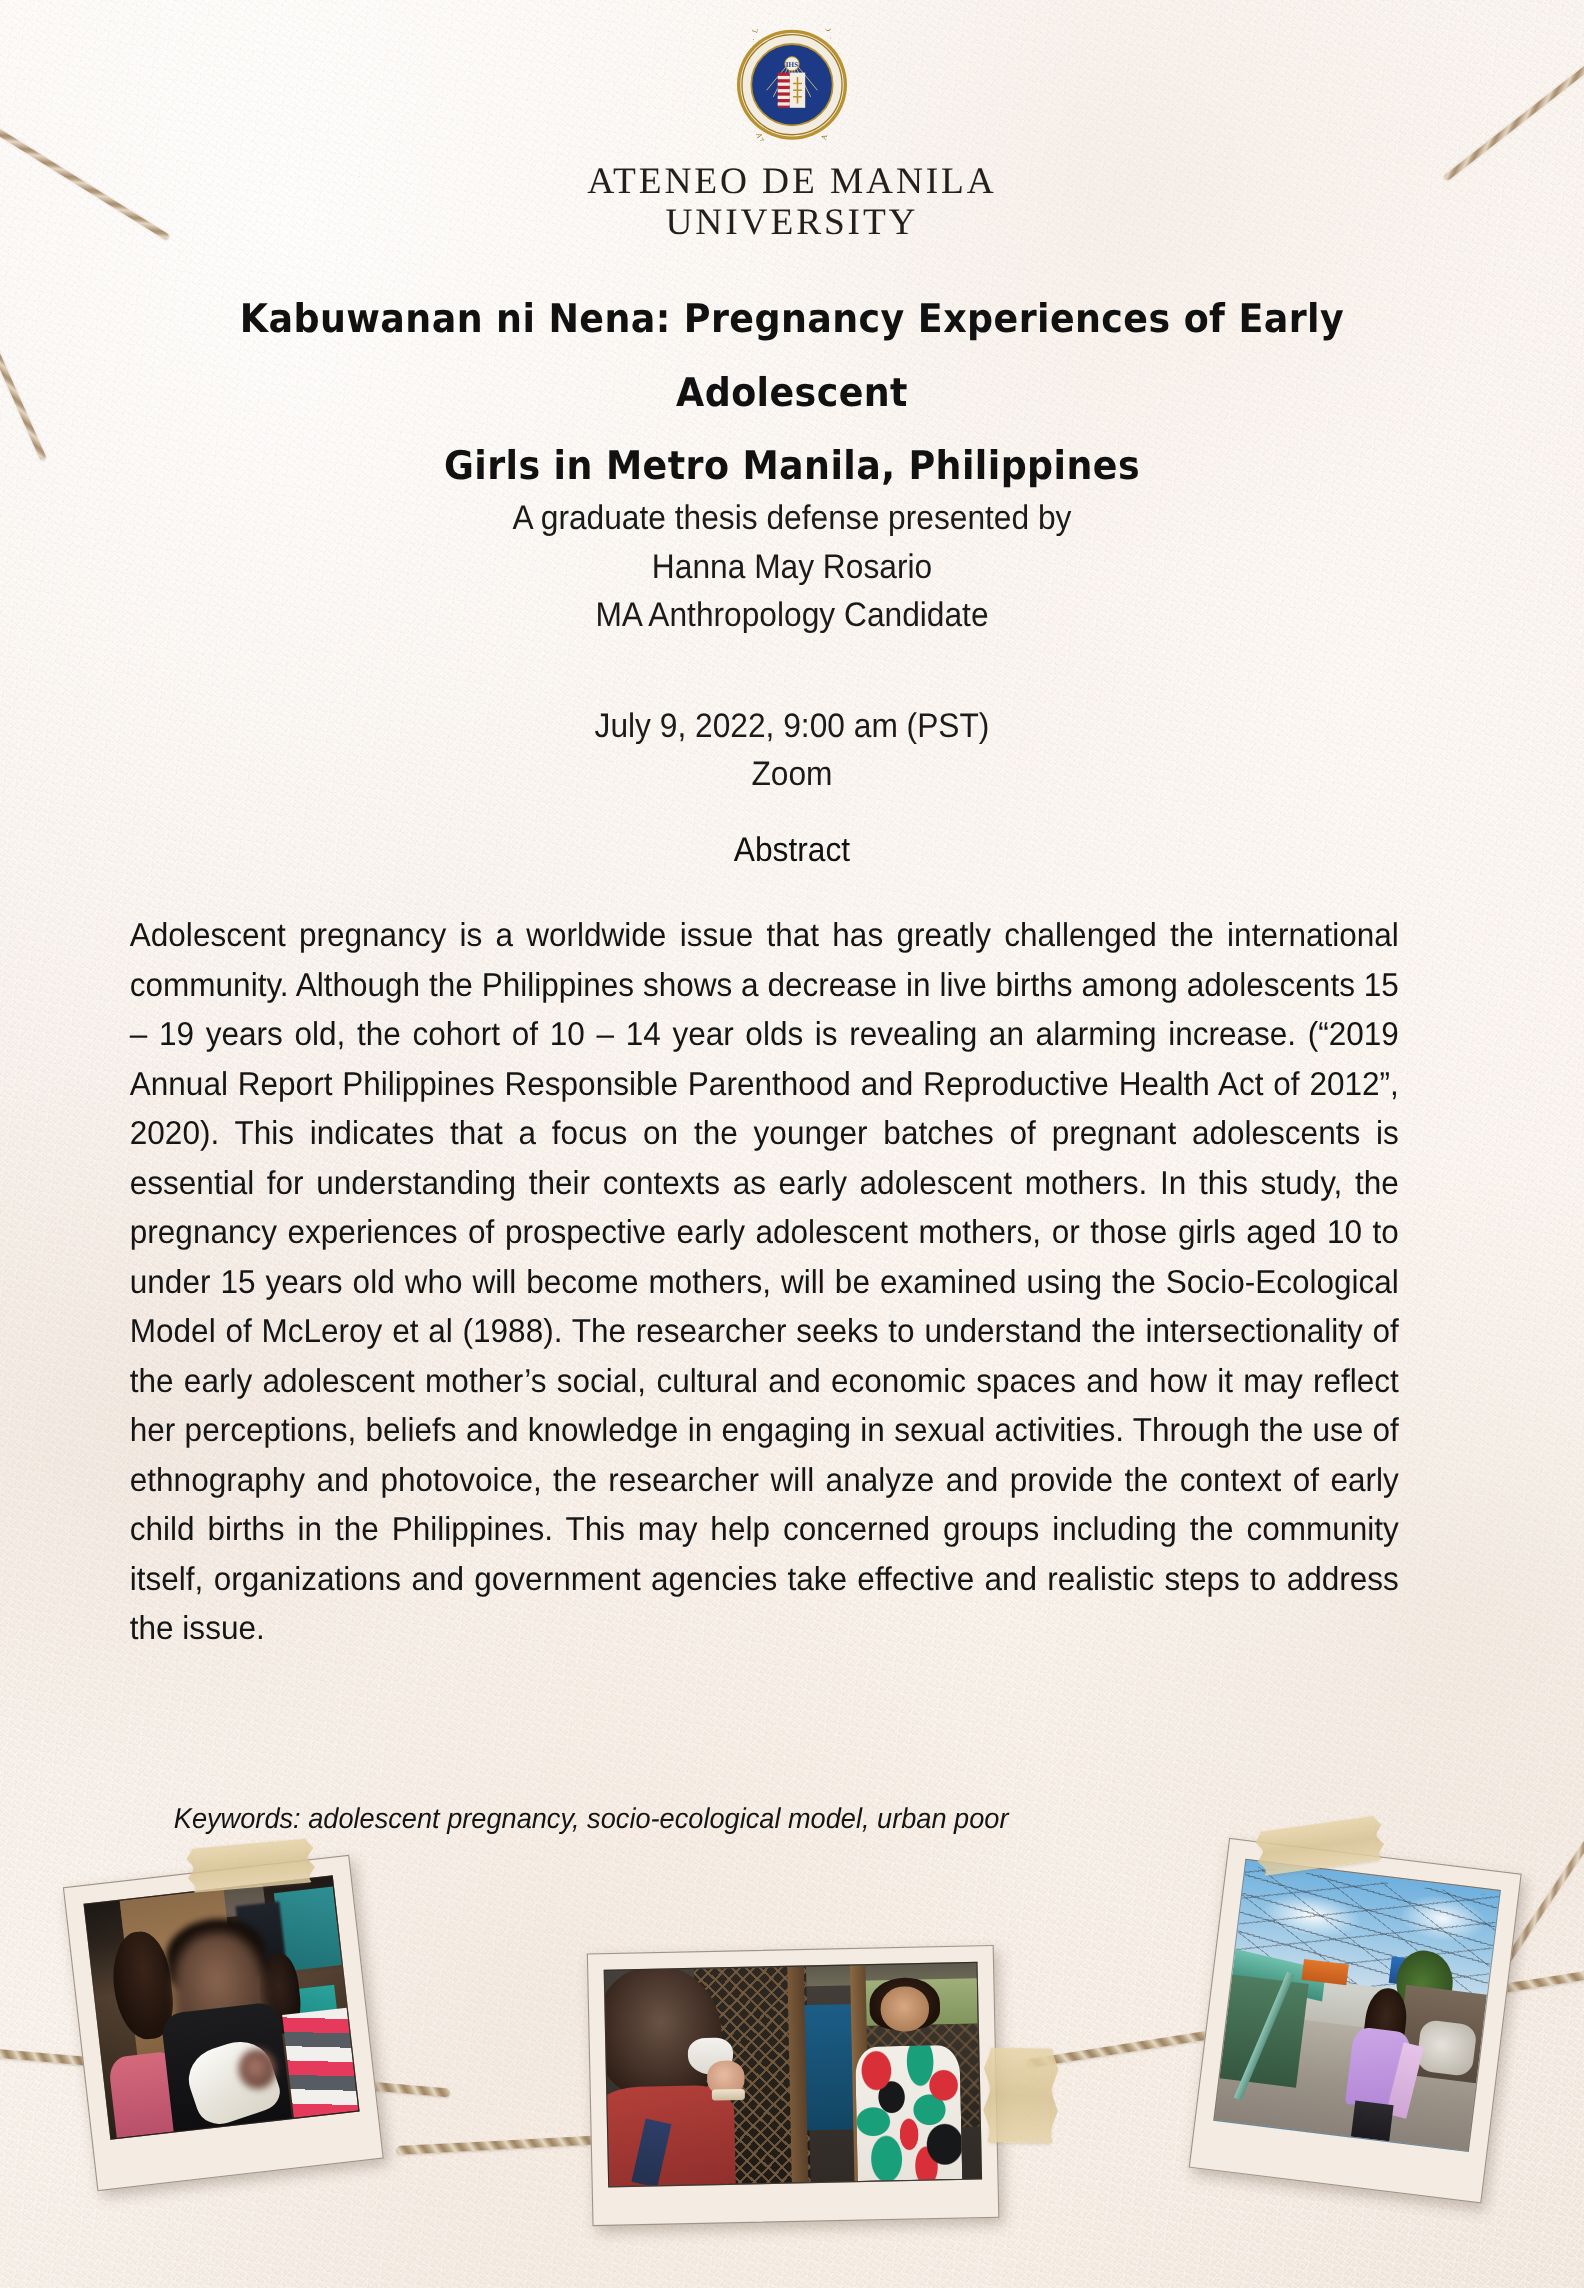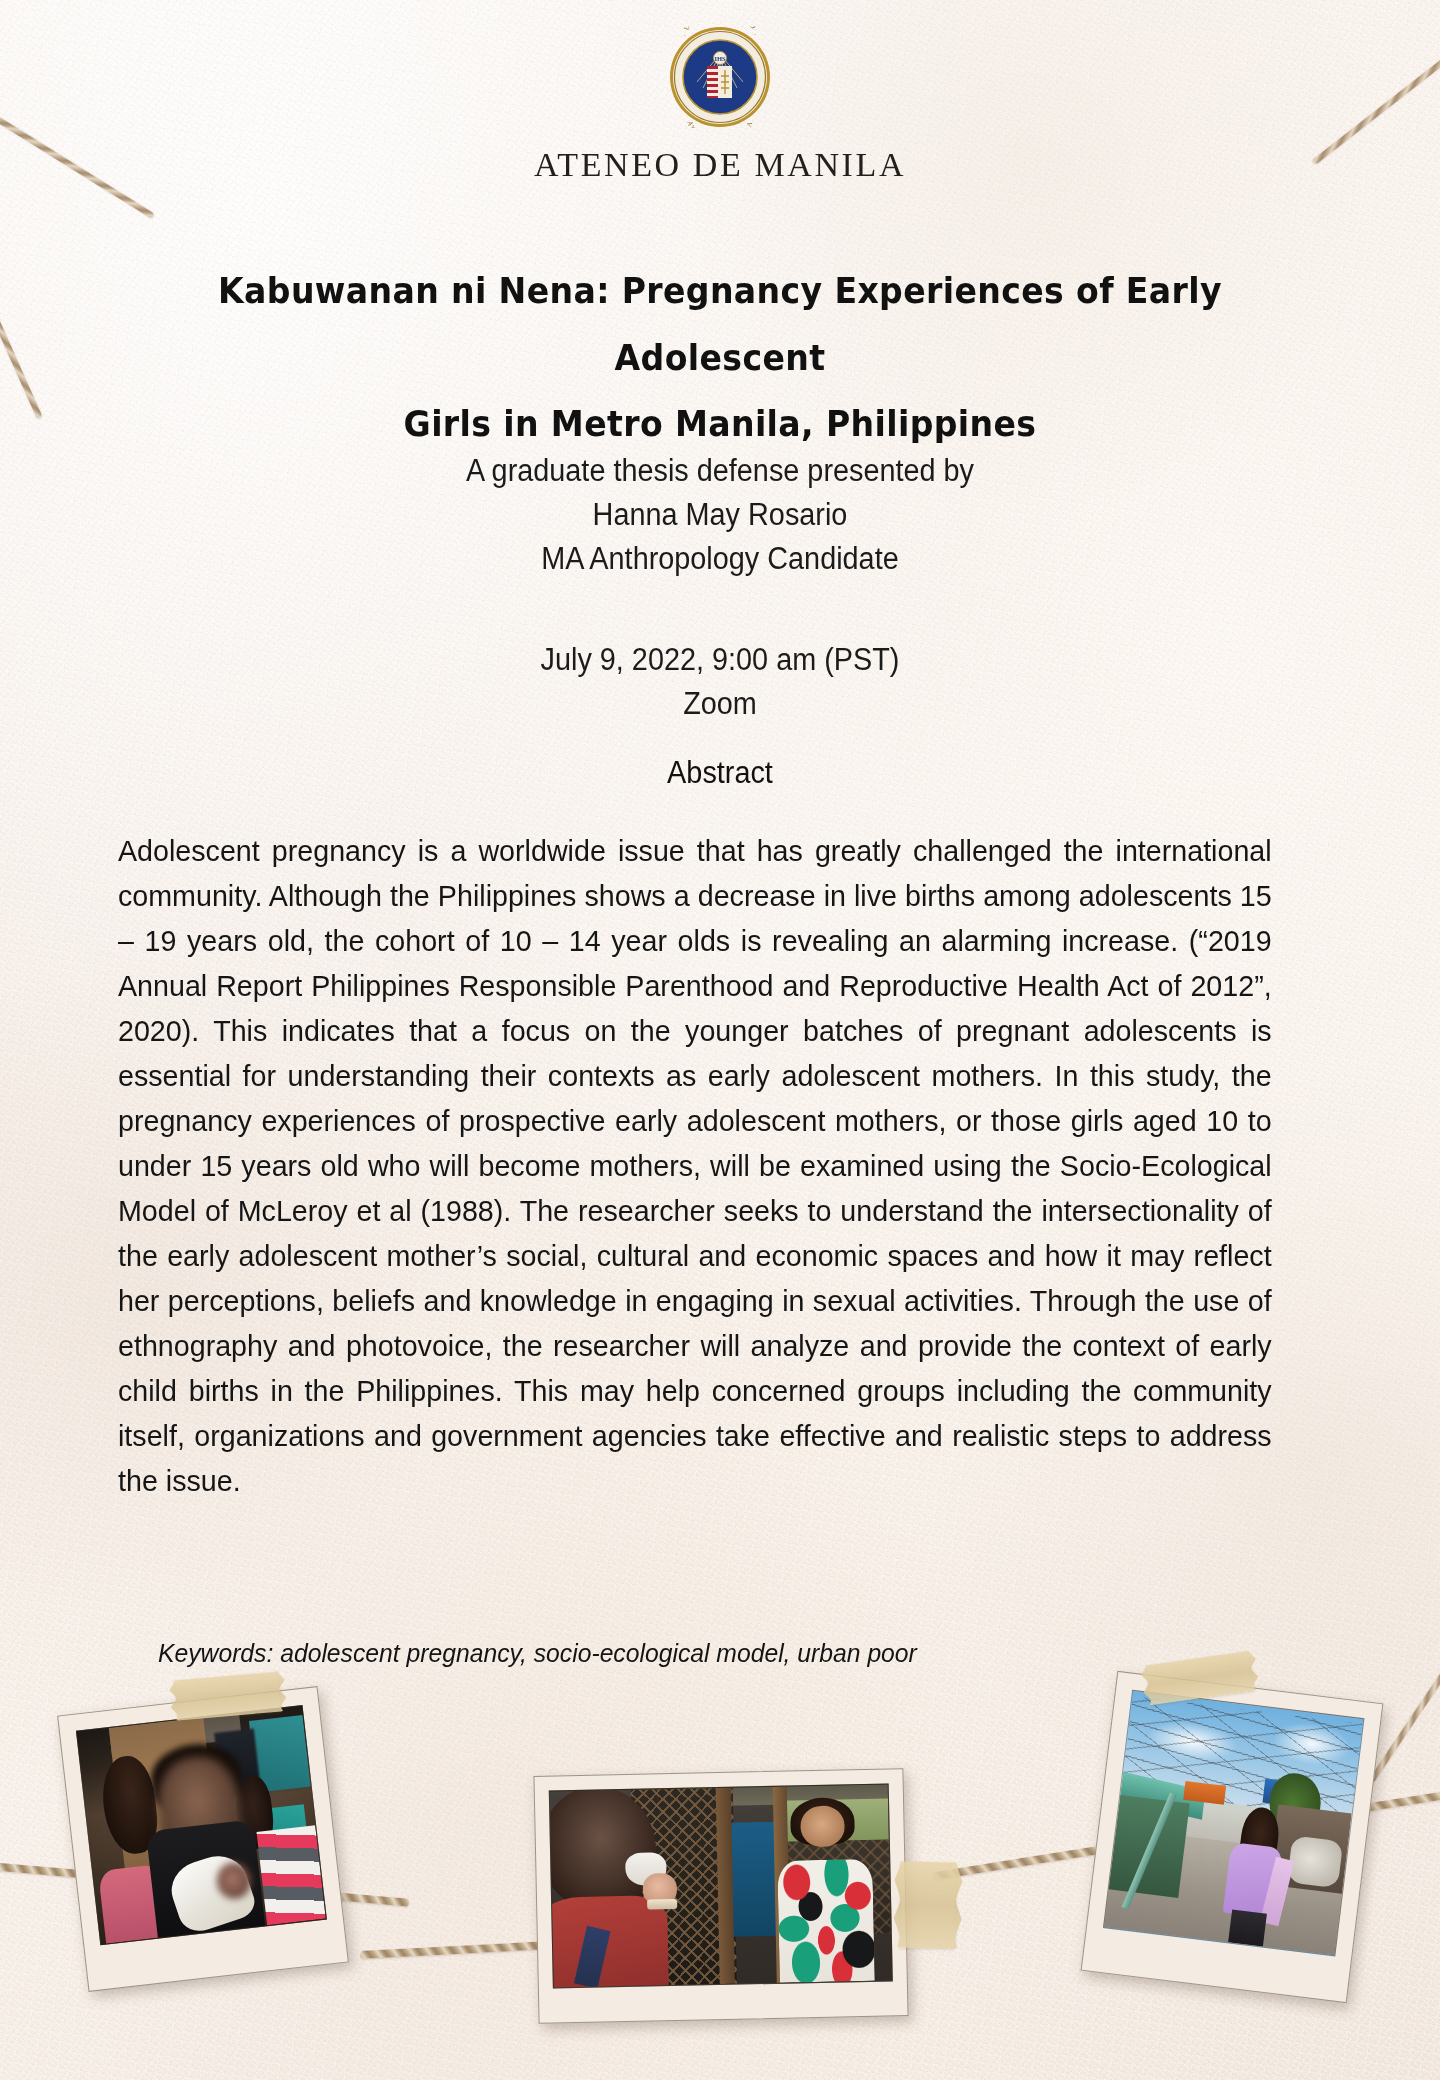--- a/index.html
+++ b/index.html
@@ -405,20 +405,21 @@
           <textPath href="#arcTop" startOffset="50%" text-anchor="middle">· LUX · IN · DOMINO ·</textPath>
         </text>
         <path id="arcBot" d="M51,89 m-33,0 a33,33 0 0,0 66,0" fill="none"></path>
         <text font-family="'Liberation Serif', serif" font-size="7" fill="#8f6f1d" letter-spacing="1.4">
           <textPath href="#arcBot" startOffset="50%" text-anchor="middle">ATENEO DE MANILA</textPath>
         </text>
       </svg>
     </div>
     <div class="uni-name">
       <span class="l1">ATENEO DE MANILA</span>
+      <span class="l2">UNIVERSITY</span>
     </div>
   </div>
 
   <div class="title">
     <span class="tl">Kabuwanan ni Nena: Pregnancy Experiences of Early Adolescent</span>
     <span class="tl">Girls in Metro Manila, Philippines</span>
   </div>
 
   <div class="meta presenter">
     <span>A graduate thesis defense presented by</span>

